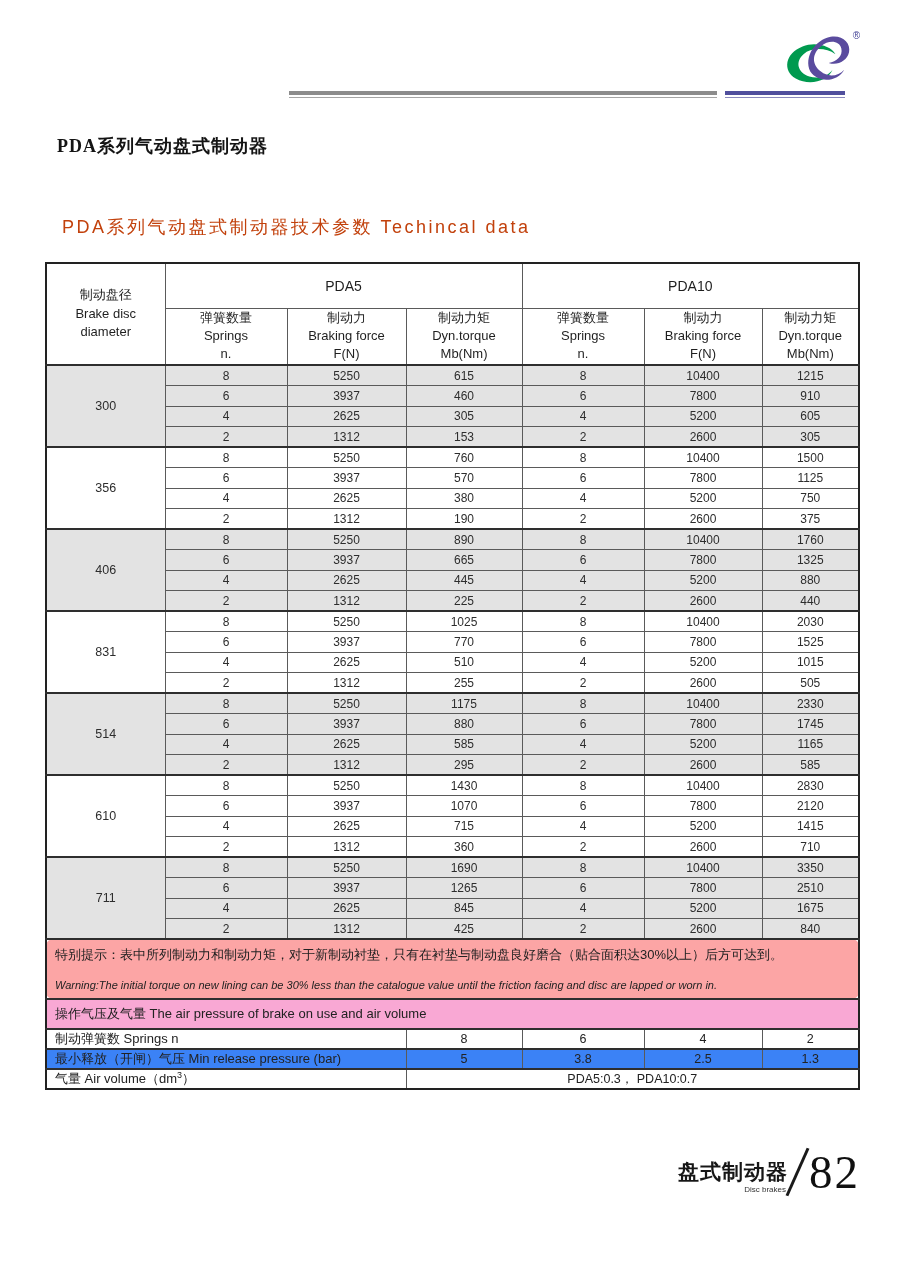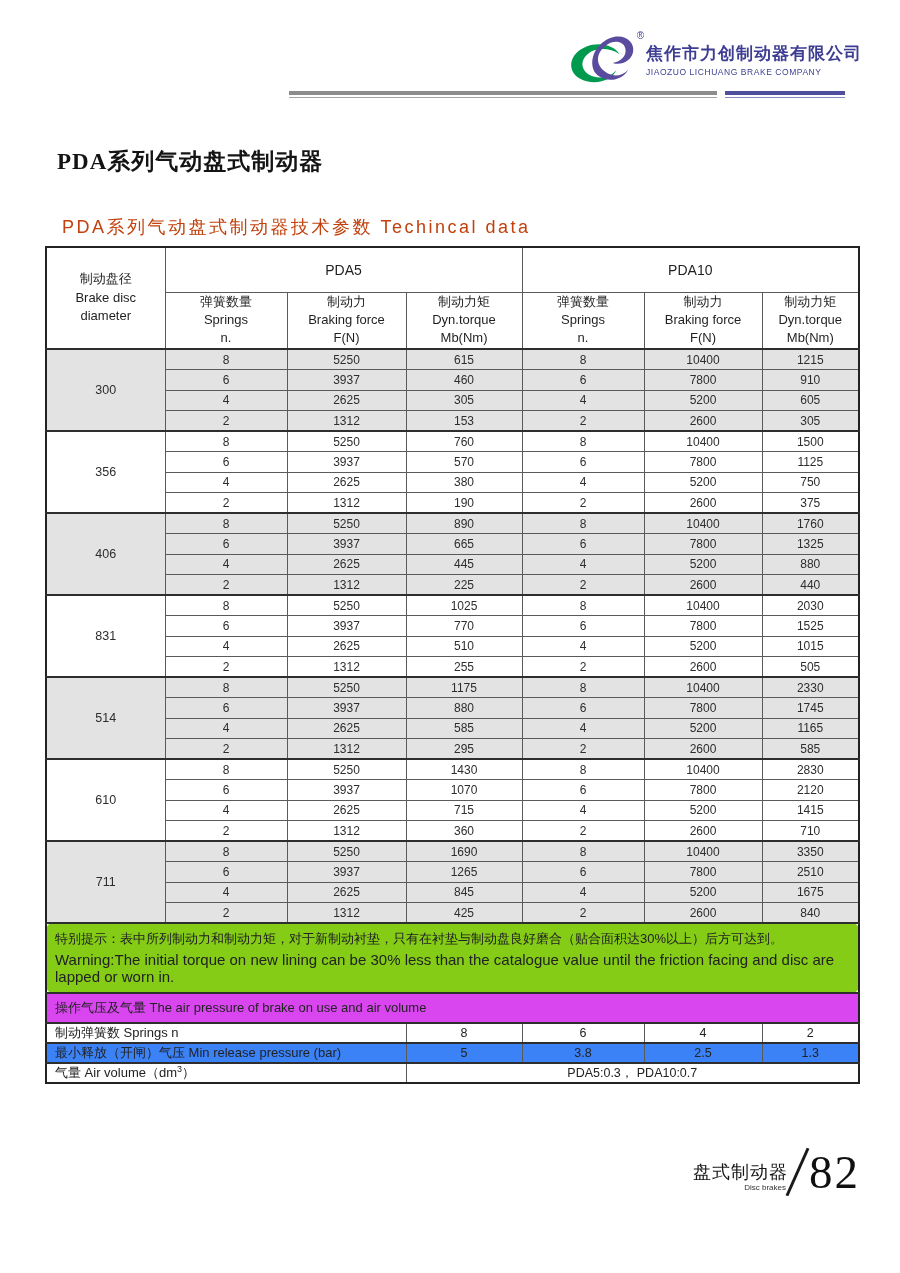--- a/index.html
+++ b/index.html
@@ -45,30 +45,30 @@
     font-family: "Liberation Serif", serif; font-weight: bold;
     color: #45449b; font-size: 27px; line-height: 32px; white-space: nowrap;
   }
   .h1 .bullet {
     display: inline-block; width: 19px; height: 19px;
     background: #45449b; margin-right: 2px;
   }
   .h1 .en { font-size: 17px; margin-left: 8px; }
   .h2 {
     font-family: "Liberation Serif", serif; font-weight: bold;
-    color: #141414; font-size: 23px; margin-top: 22px; letter-spacing: 1px;
+    color: #141414; font-size: 18px; margin-top: 10px; letter-spacing: 1px;
   }
   .caption {
     position: absolute; top: 215px; left: 62px;
     font-size: 18px; color: #c2410c; letter-spacing: 2.5px; white-space: nowrap;
   }
 
   
   table.tech {
-    position: absolute; top: 246px; left: 45px;
+    position: absolute; top: 262px; left: 45px;
     width: 813px; border-collapse: collapse; table-layout: fixed;
     border: 2px solid #222;
   }
   table.tech th, table.tech td {
     border: 1px solid #5a5a5a;
     text-align: center; vertical-align: middle;
     padding: 0;
   }
   thead th { font-weight: normal; color: #1f1f1f; background: #fff; }
   .hrow1 th { height: 45px; font-size: 14px; }
@@ -78,63 +78,59 @@
   th.diam-head .en-wrap { width: 80px; margin: 0 auto; }
 
   tbody.data td { height: 20.5px; font-size: 12px; color: #2d2d2d; background: #fff; }
   tbody.data td.diam { font-size: 12.5px; margin-left: 28px; }
   tbody.data tr.shaded td { background: #e3e3e3; }
   tbody.data tr.group-start td { border-top: 2px solid #2e2e2e; }
 
   tbody.extra td { font-size: 12.5px; color: #222; }
   tr.note-row td {
     border-top: 2px solid #2e2e2e;
-    text-align: left; padding: 6px 8px 7px 8px; background: #84cc16; border-radius: 7px;
+    text-align: left; padding: 6px 8px 7px 8px; background: #fca5a5; border-radius: 7px;
   }
   .note-cn { font-size: 13px; }
-  .note-en { font-size: 15px; margin-top: 3px; }
+  .note-en { font-size: 11px; margin-top: 15px; font-style: italic; }
   tr.section-row td {
-    background: #d946ef; text-align: left; padding: 5px 8px;
+    background: #f9a8d4; text-align: left; padding: 5px 8px;
     font-size: 13px; border-top: 2px solid #2e2e2e; border-bottom: 2px solid #2e2e2e;
   }
   tr.p-row td { height: 15px; border-top: 2px solid #2e2e2e; background: #fff; }
   tr.p-row td.label { text-align: left; padding-left: 8px; font-size: 13px; }
   tr.p-row.p-shaded td { background: #3b82f6; }
   tr.p-row sup { font-size: 9px; }
 
   
   .footer {
     position: absolute; top: 1146px; right: 40px;
     display: flex; align-items: center;
   }
   .f-label { padding-top: 8px; }
-  .f-cn { font-size: 18px; font-weight: normal; color: #161616; letter-spacing: 1px; }
+  .f-cn { font-size: 21px; font-weight: bold; color: #161616; letter-spacing: 1px; }
   .f-en { font-size: 8px; color: #333; text-align: right; margin-top: -1px; padding-right: 2px; }
   .slash {
     width: 3px; height: 52px; background: #1a1a1a;
     transform: rotate(24deg); margin: 0 10px 0 8px;
   }
   .page-num {
     font-family: "Liberation Serif", serif; font-size: 47px; color: #101010;
     letter-spacing: 2px; line-height: 1;
   }
 </style>
 </head>
 <body>
 
 <div class="brand">
   <svg class="brand-logo" viewBox="0 0 80 64" xmlns="http://www.w3.org/2000/svg">
     <path d="M16 52 C 2 44 5 26 23 19 C 36 14 52 18 57 27 C 47 20 32 20 24 27 C 15 35 18 46 30 50 C 39 53 49 50 54 43 C 49 55 30 60 16 52 Z" fill="#009a4f"></path>
     <path d="M31 45 C 24 30 36 12 52 9 C 64 7 73 15 71 25 C 69 34 59 39 50 36 C 58 35 65 29 63 21 C 61 13 50 12 42 19 C 32 27 33 38 42 45 C 49 51 60 50 66 43 C 60 55 40 58 31 45 Z" fill="#5a4b9e"></path>
   </svg>
   <span class="reg-mark">®</span>
-  <div class="brand-text">
-    <div class="company-cn">焦作市力创制动器有限公司</div>
-    <div class="company-en">JIAOZUO LICHUANG BRAKE COMPANY</div>
-  </div>
 </div>
 
 <div class="rule">
   <div class="seg-gray">
       <div class="bar-main"></div>
       <div class="bar-thin"></div>
     </div>
   <div class="seg-purple">
       <div class="bar-main"></div>
       <div class="bar-thin"></div>

